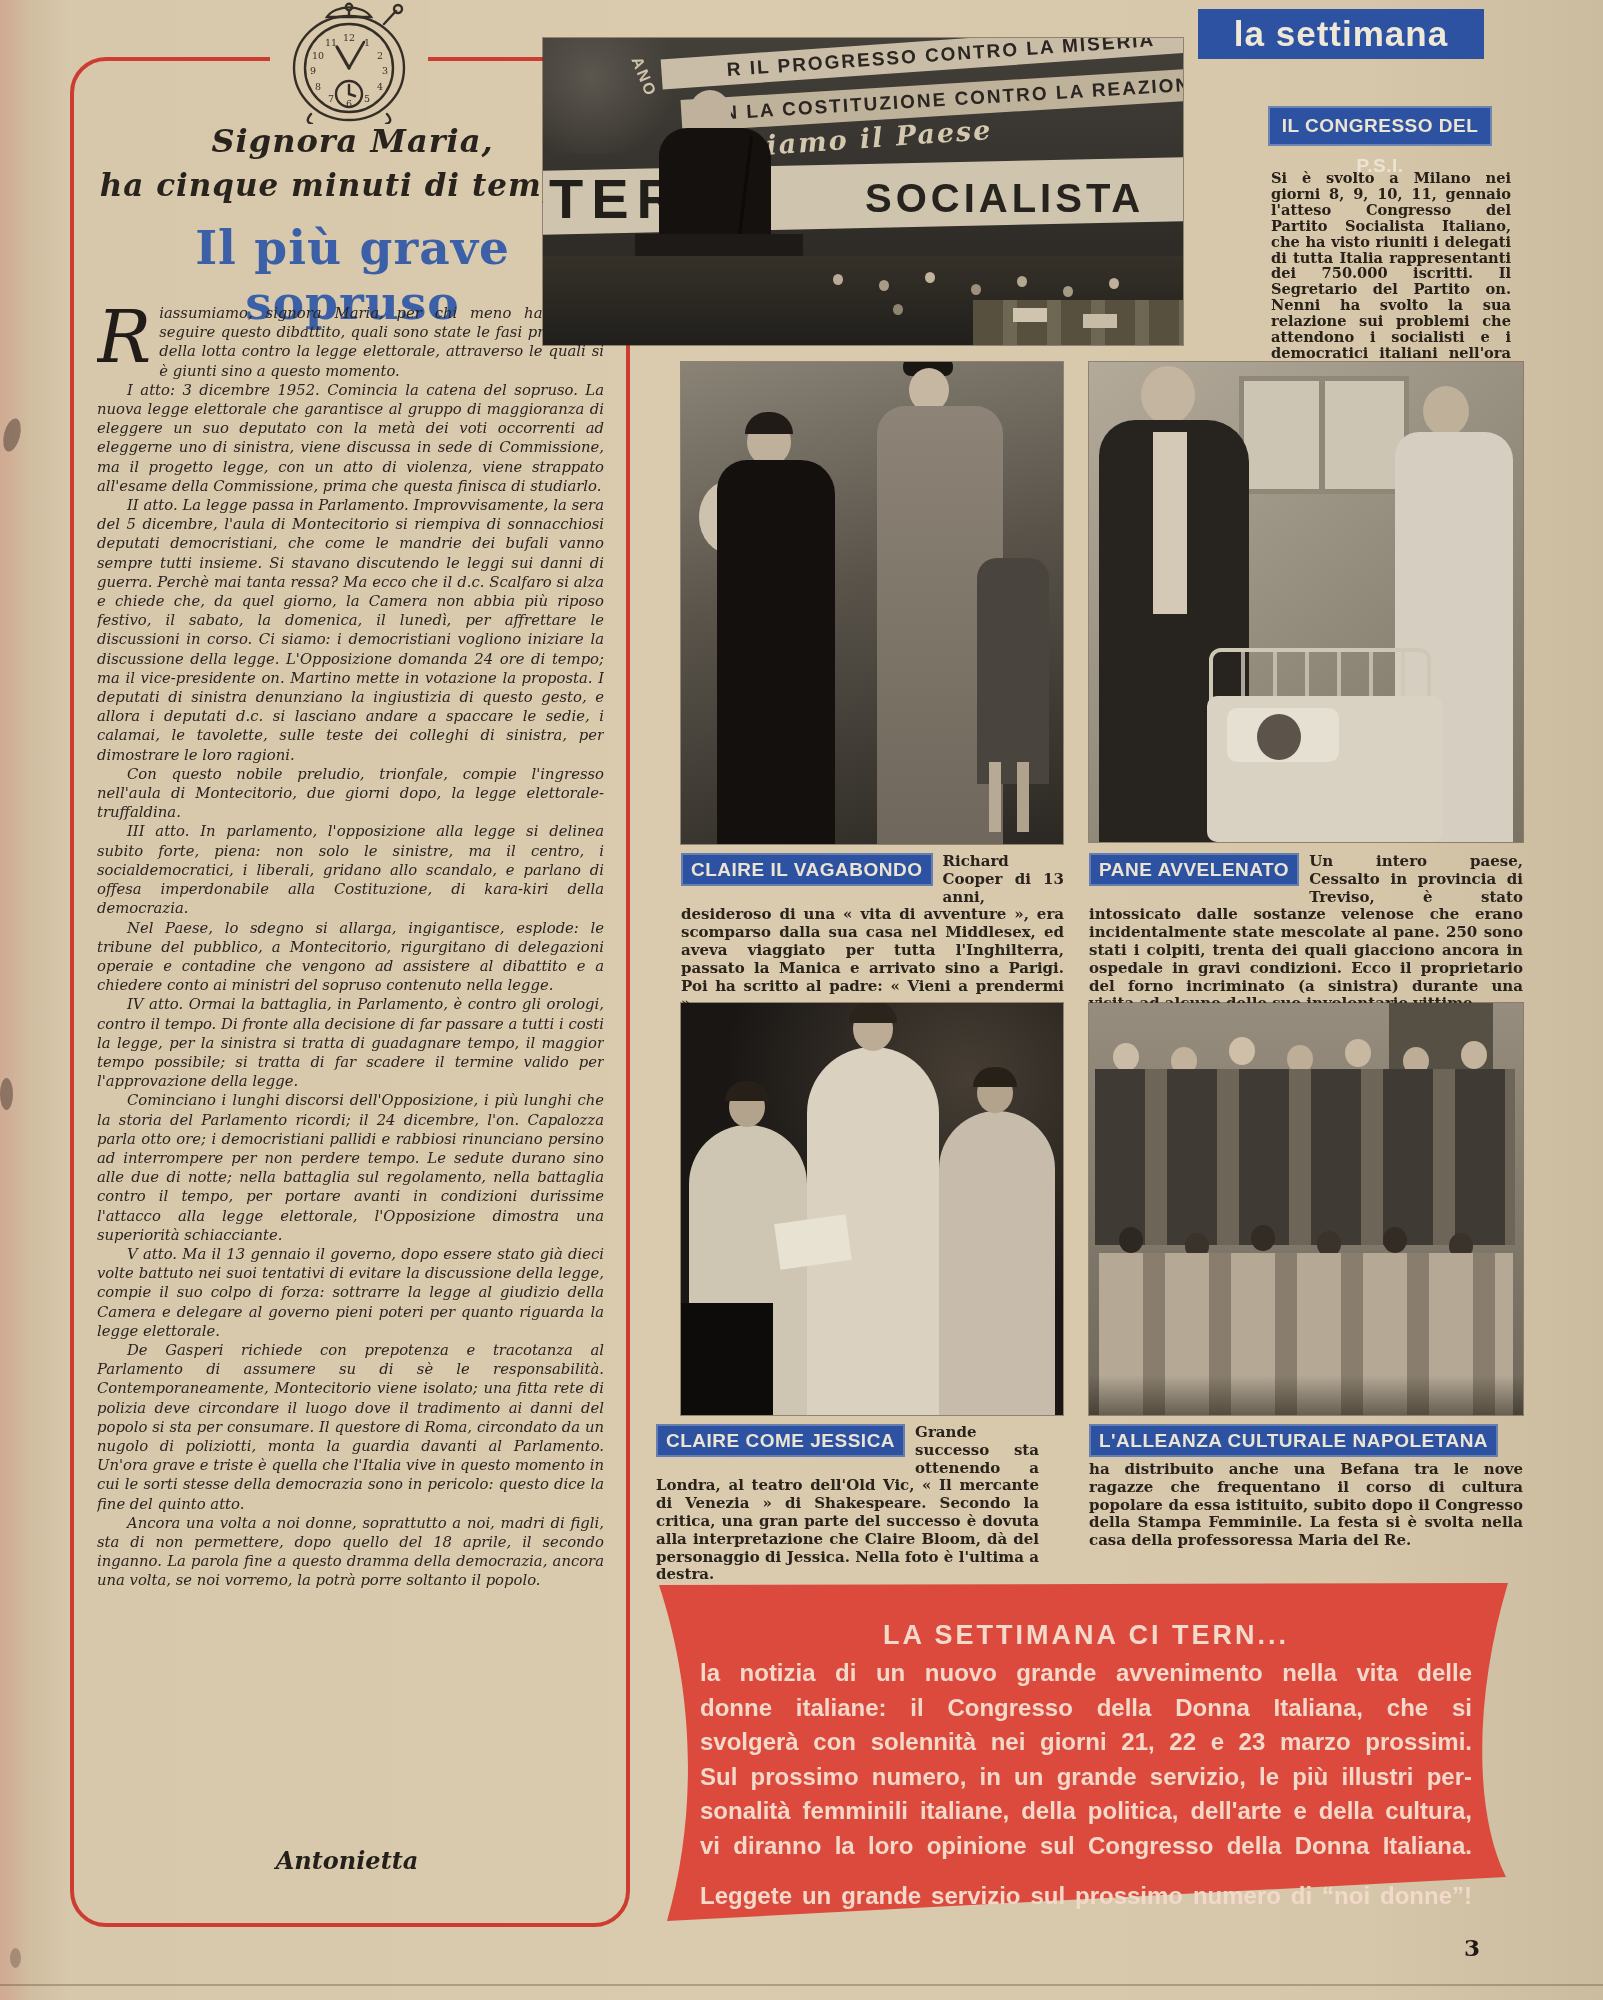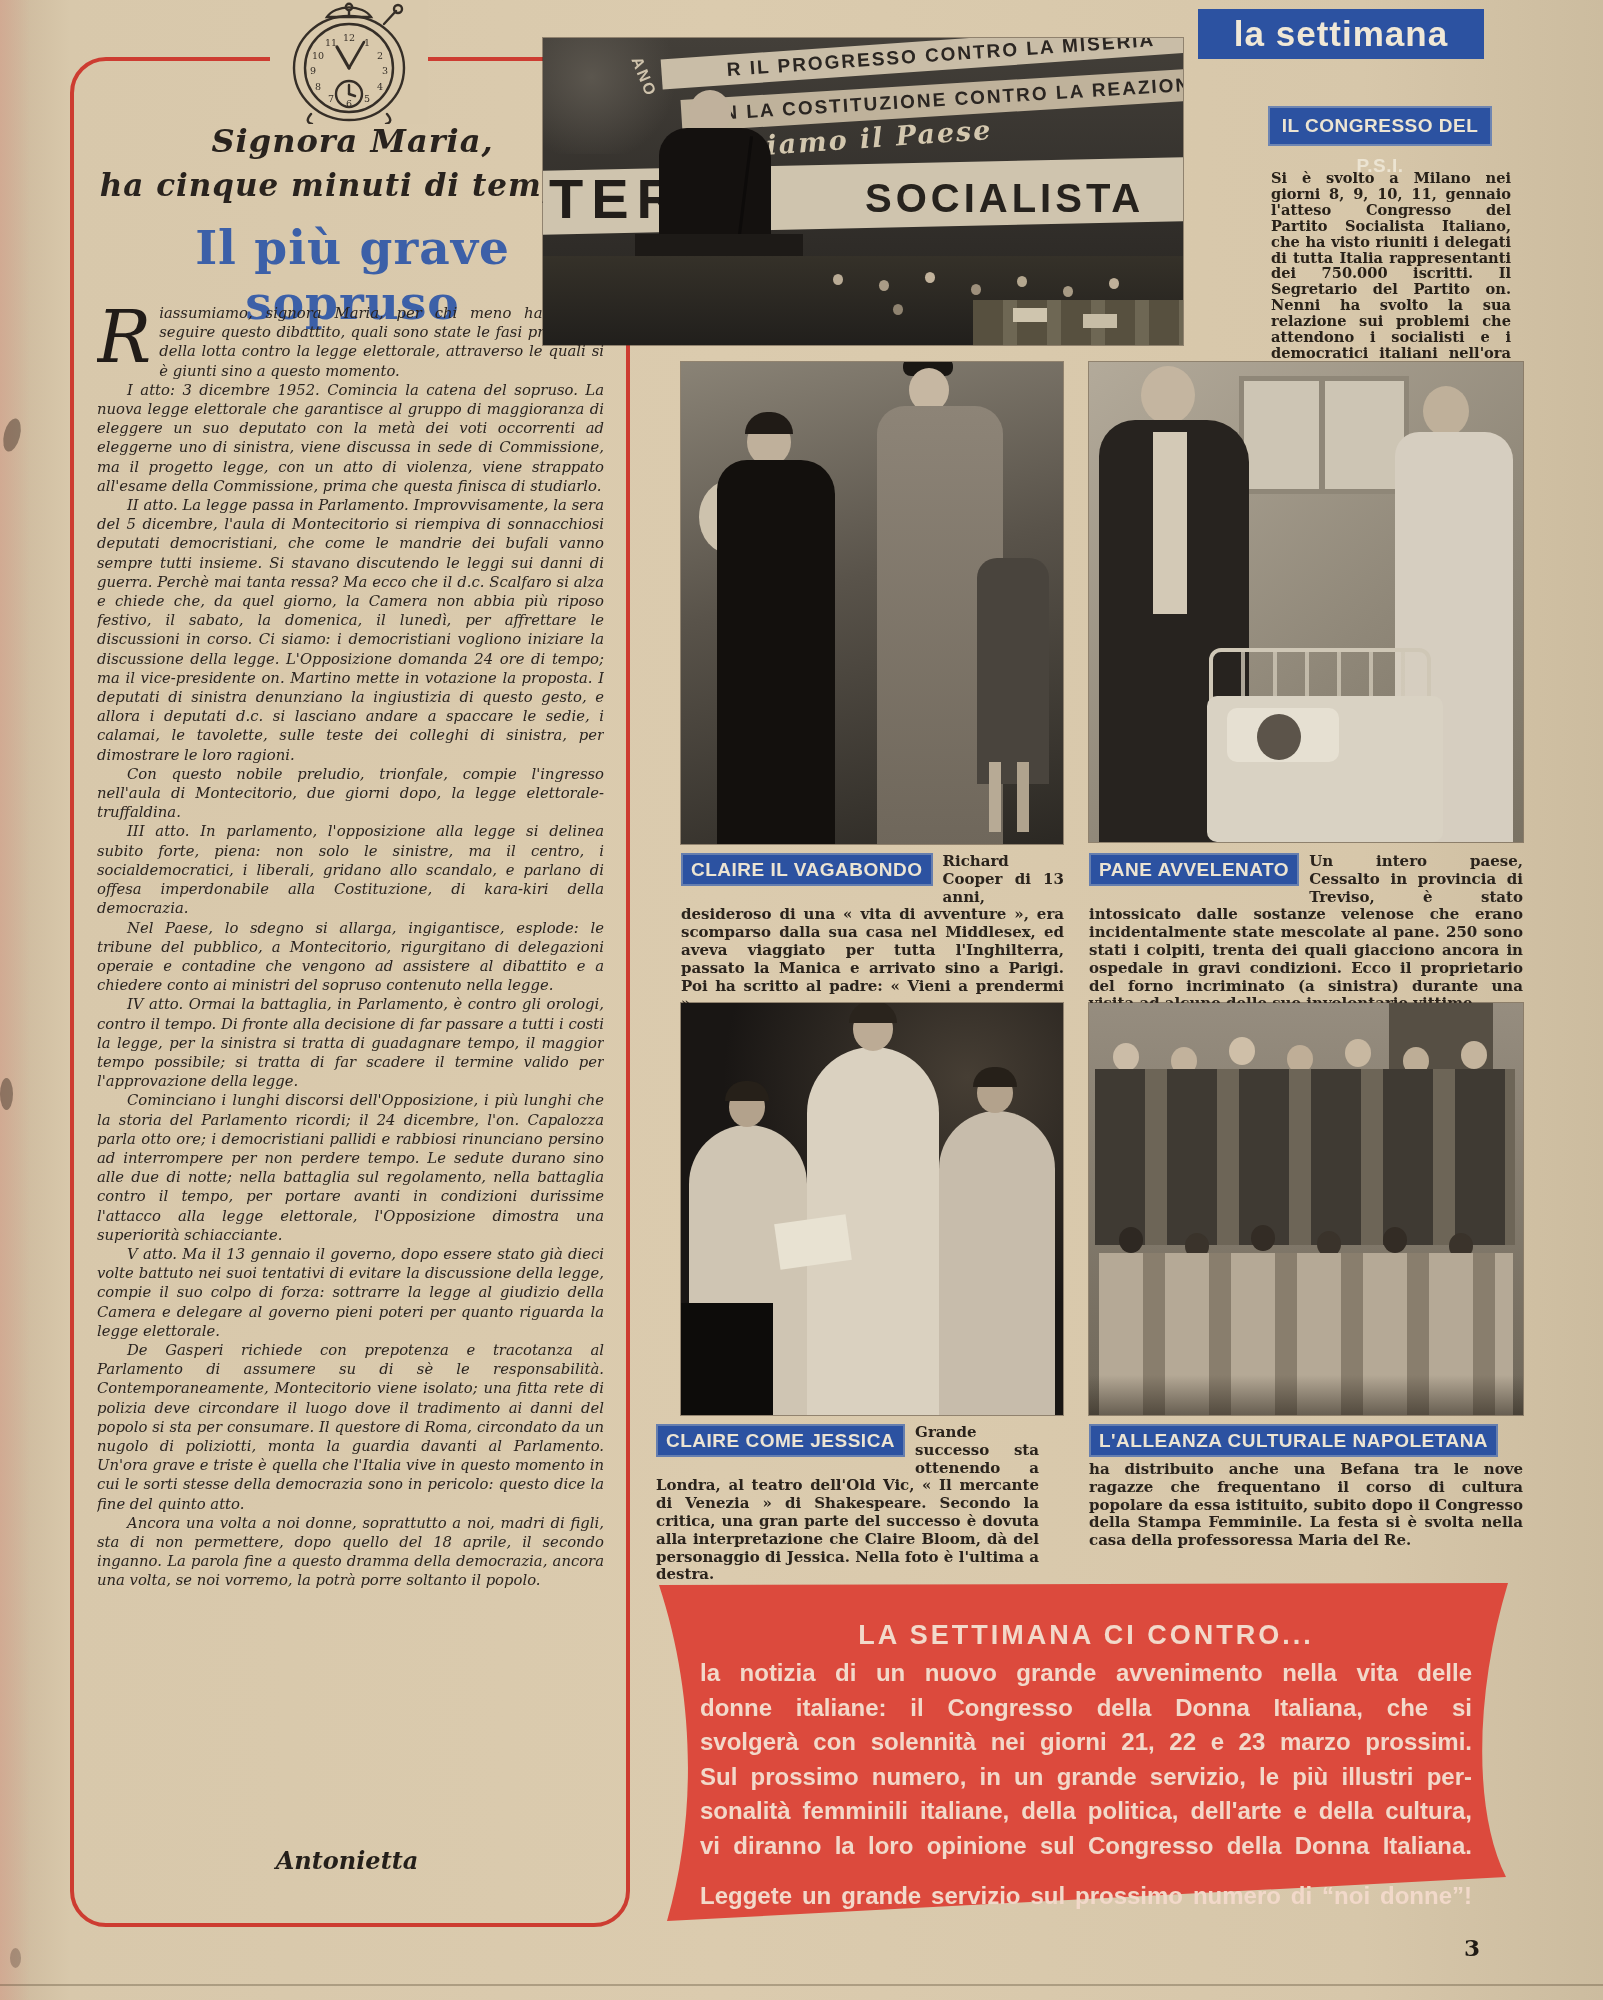--- a/index.html
+++ b/index.html
@@ -228,21 +228,21 @@
     <span>Grande successo sta ottenendo a Londra, al teatro dell'Old Vic, « Il mercante di Venezia » di Shakespeare. Secondo la critica, una gran parte del successo è dovuta alla interpretazione che Claire Bloom, dà del personaggio di Jessica. Nella foto è l'ultima a destra.</span>
   </div>
   <div class="caption" style="left:1089px;top:1424px;width:434px;">
     <span class="tag">L'ALLEANZA CULTURALE NAPOLETANA</span>
     <span>ha distribuito anche una Befana tra le nove ragazze che frequentano il corso di cultura popolare da essa istituito, subito dopo il Congresso della Stampa Femminile. La festa si è svolta nella casa della professoressa Maria del Re.</span>
   </div>
 
   <svg class="promo-svg" width="916" height="350" viewBox="0 0 916 350">
     <path d="M 44,8 L 893,6 C 861,112 857,232 891,300 L 52,344 C 83,236 79,114 44,8 Z" fill="#dc4a3d"></path>
   </svg>
-  <div class="promo-title">LA SETTIMANA CI CONTRO...</div>
+  <div class="promo-title">LA SETTIMANA CI TERN...</div>
   <div class="promo-body">
     <div class="promo-line">la notizia di un nuovo grande avvenimento nella vita delle</div>
     <div class="promo-line">donne italiane: il Congresso della Donna Italiana, che si</div>
     <div class="promo-line">svolgerà con solennità nei giorni 21, 22 e 23 marzo prossimi.</div>
     <div class="promo-line">Sul prossimo numero, in un grande servizio, le più illustri per-</div>
     <div class="promo-line">sonalità femminili italiane, della politica, dell'arte e della cultura,</div>
     <div class="promo-line">vi diranno la loro opinione sul Congresso della Donna Italiana.</div>
     <div class="promo-line last">Leggete un grande servizio sul prossimo numero di “noi donne”!</div>
   </div>
 

